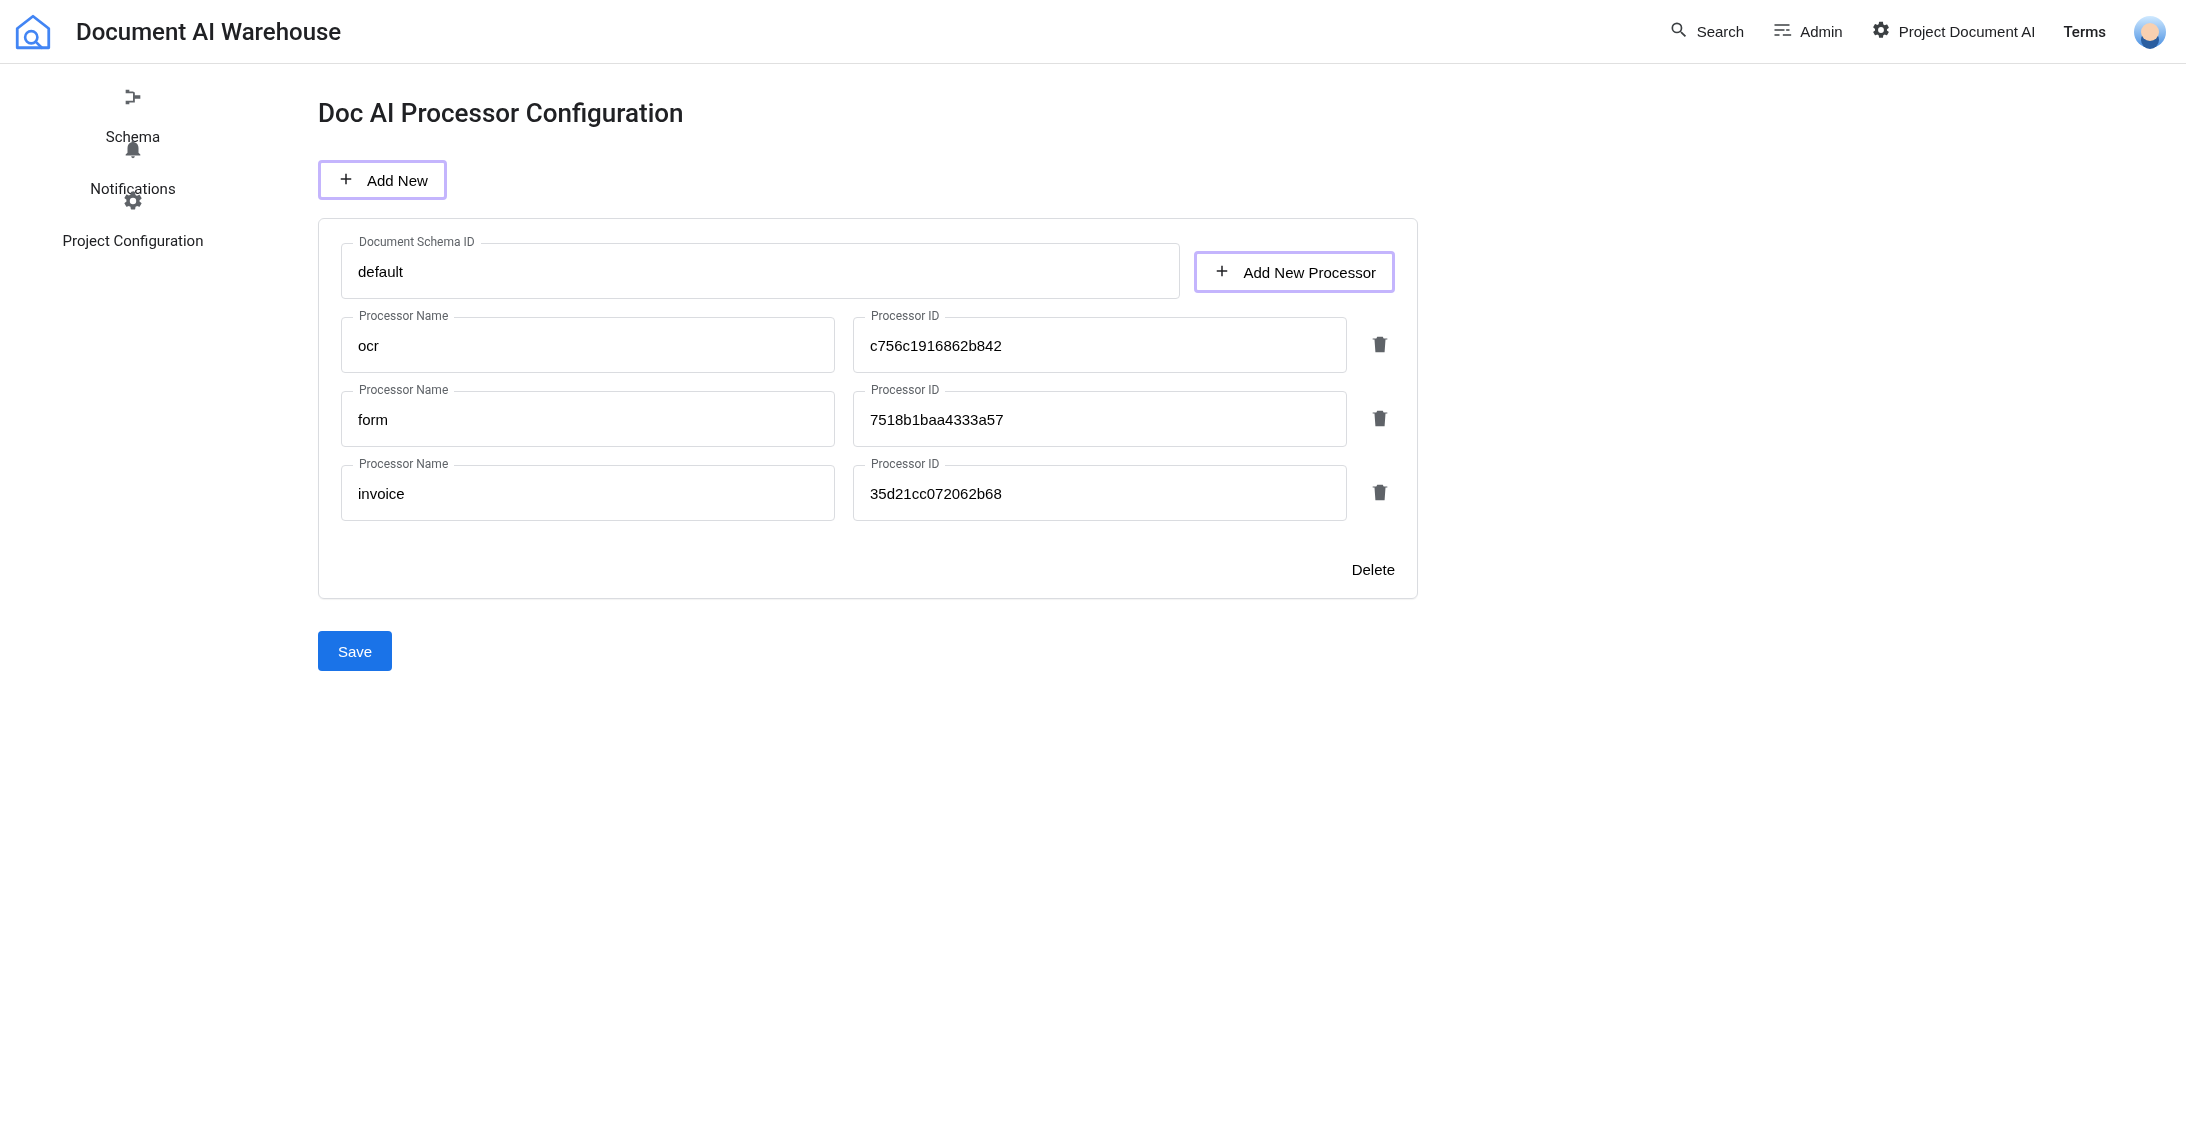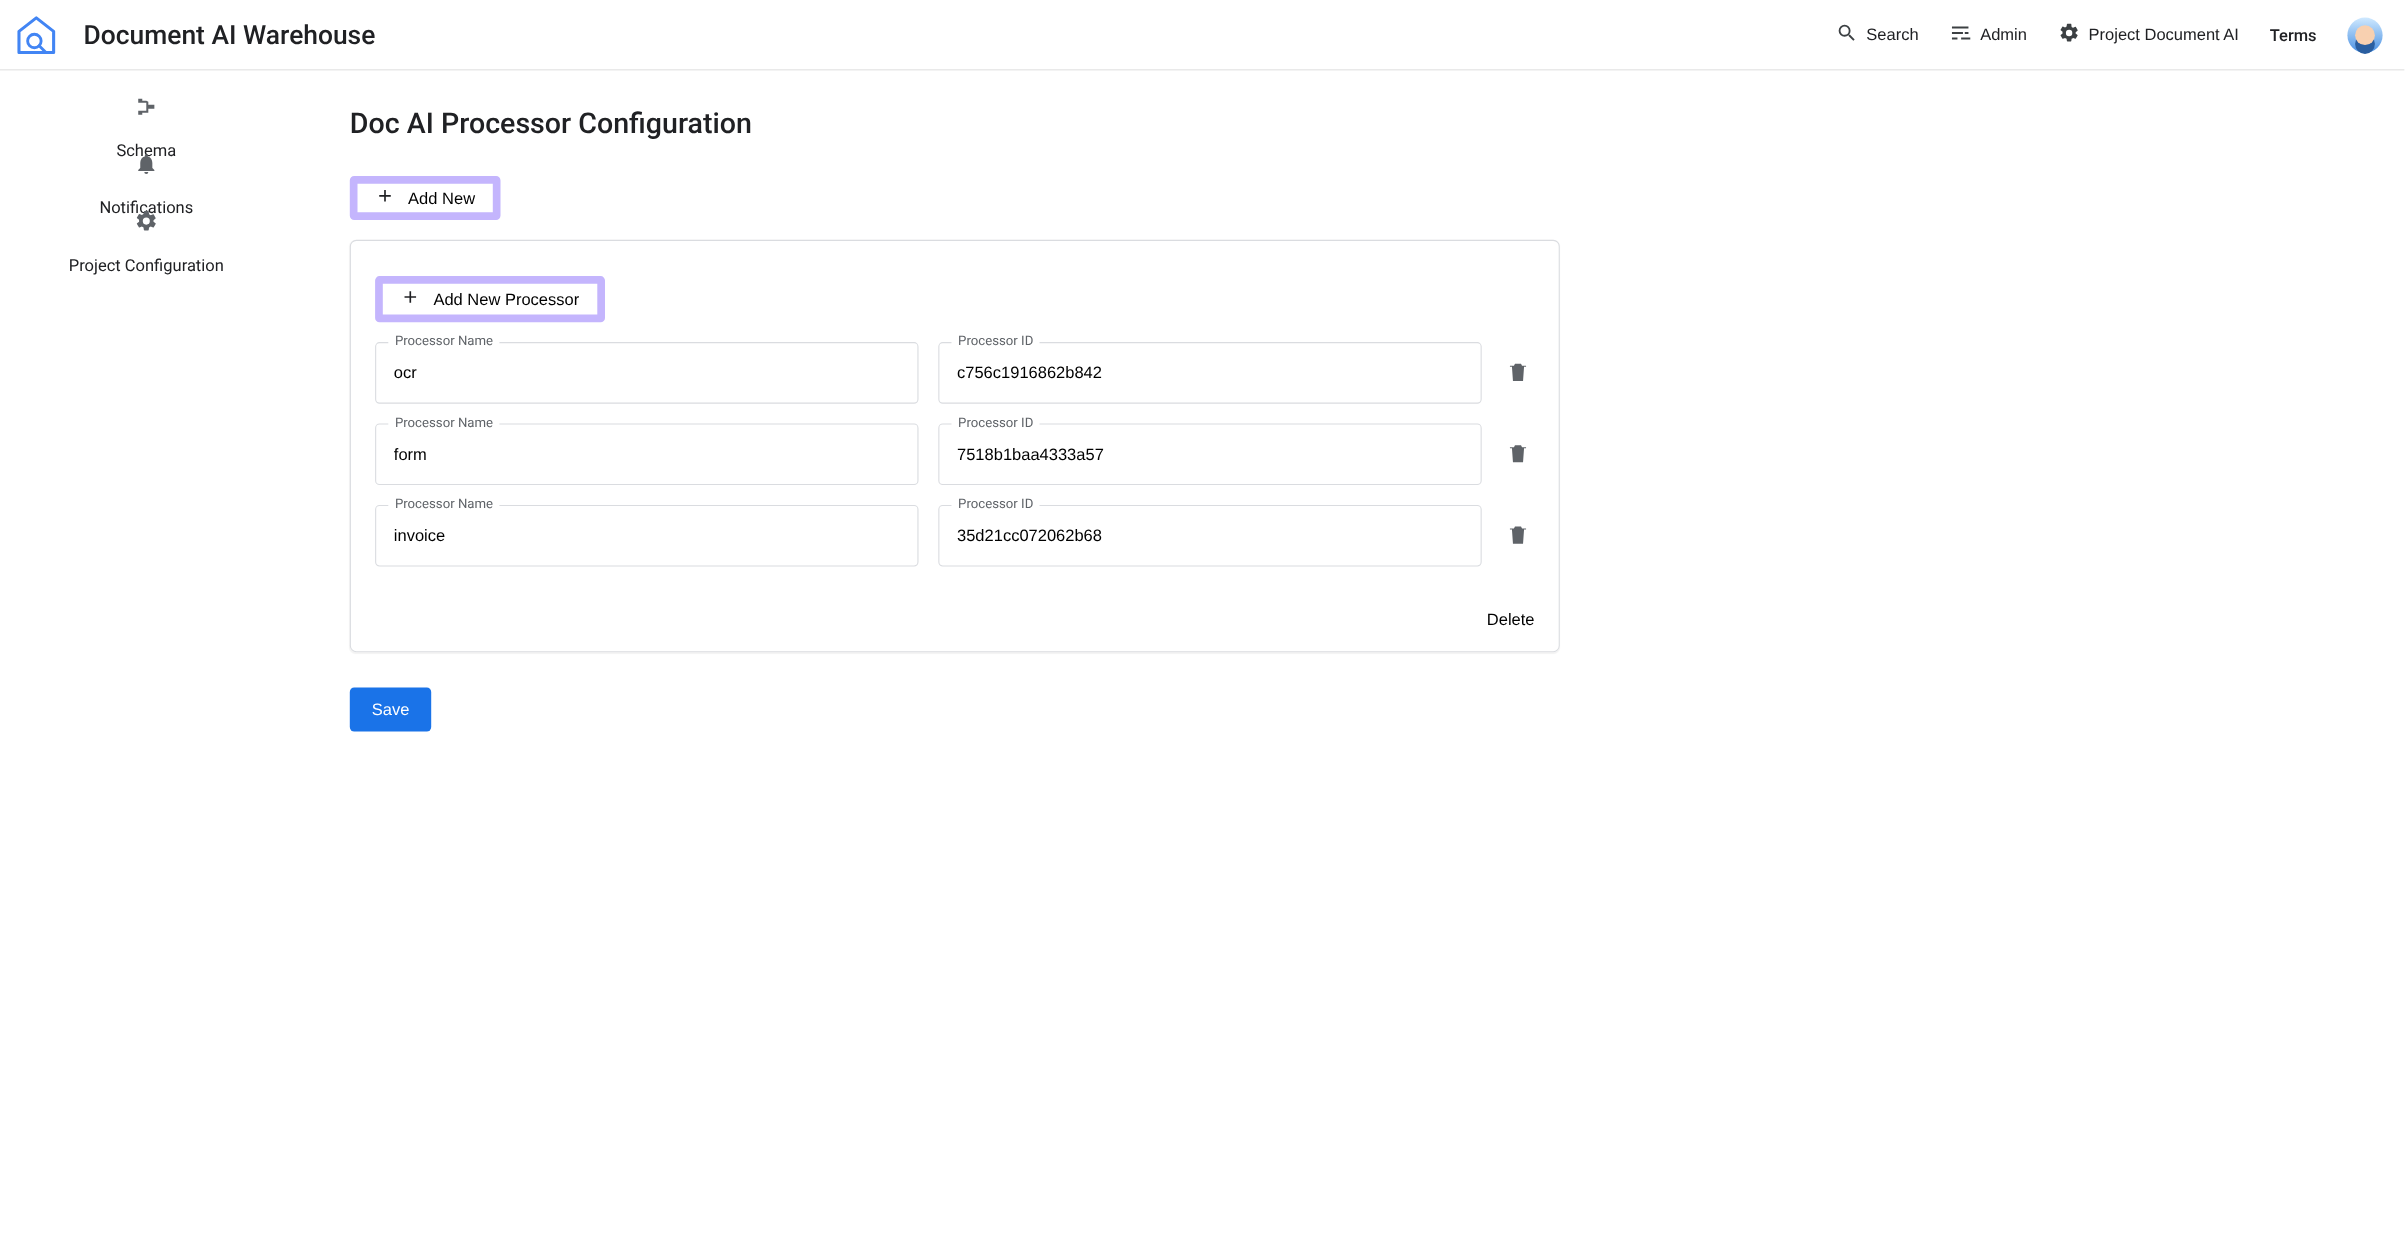--- a/index.html
+++ b/index.html
@@ -90,21 +90,21 @@
     padding: 34px 50px 60px 50px;
     max-width: 1200px;
   }
   .page-title { font-size: 26px; font-weight:500; margin-bottom: 32px;}
   .add-new-btn, .add-proc-btn {
     display:inline-flex;
     align-items:center;
     gap:12px;
     padding:0 16px;
     height:40px;
-    border:7px solid #c4b5fd;
+    border:3px solid #c4b5fd;
     border-radius:4px;
     background:#fff;
     font-size:15px;
     font-weight:500;
     cursor:pointer;
   }
   .add-new-btn { margin-bottom:18px; }
   .plus-svg{width:18px;height:18px;fill:#202124;}
 
   .card {
@@ -271,20 +271,24 @@
         <svg class="plus-svg" viewBox="0 0 24 24">
             <path d="M19 13h-6v6h-2v-6H5v-2h6V5h2v6h6v2z"></path>
           </svg>
       </span>
       <span>Add New</span>
     </button>
 
     <div class="card">
 
       <div class="schema-row">
+        <div class="field">
+          <label>Document Schema ID</label>
+          <input type="text" value="default" style="">
+        </div>
         <button class="add-proc-btn">
           <span>
             <svg class="plus-svg" viewBox="0 0 24 24">
                 <path d="M19 13h-6v6h-2v-6H5v-2h6V5h2v6h6v2z"></path>
               </svg>
           </span>
           <span>Add New Processor</span>
         </button>
       </div>
 

